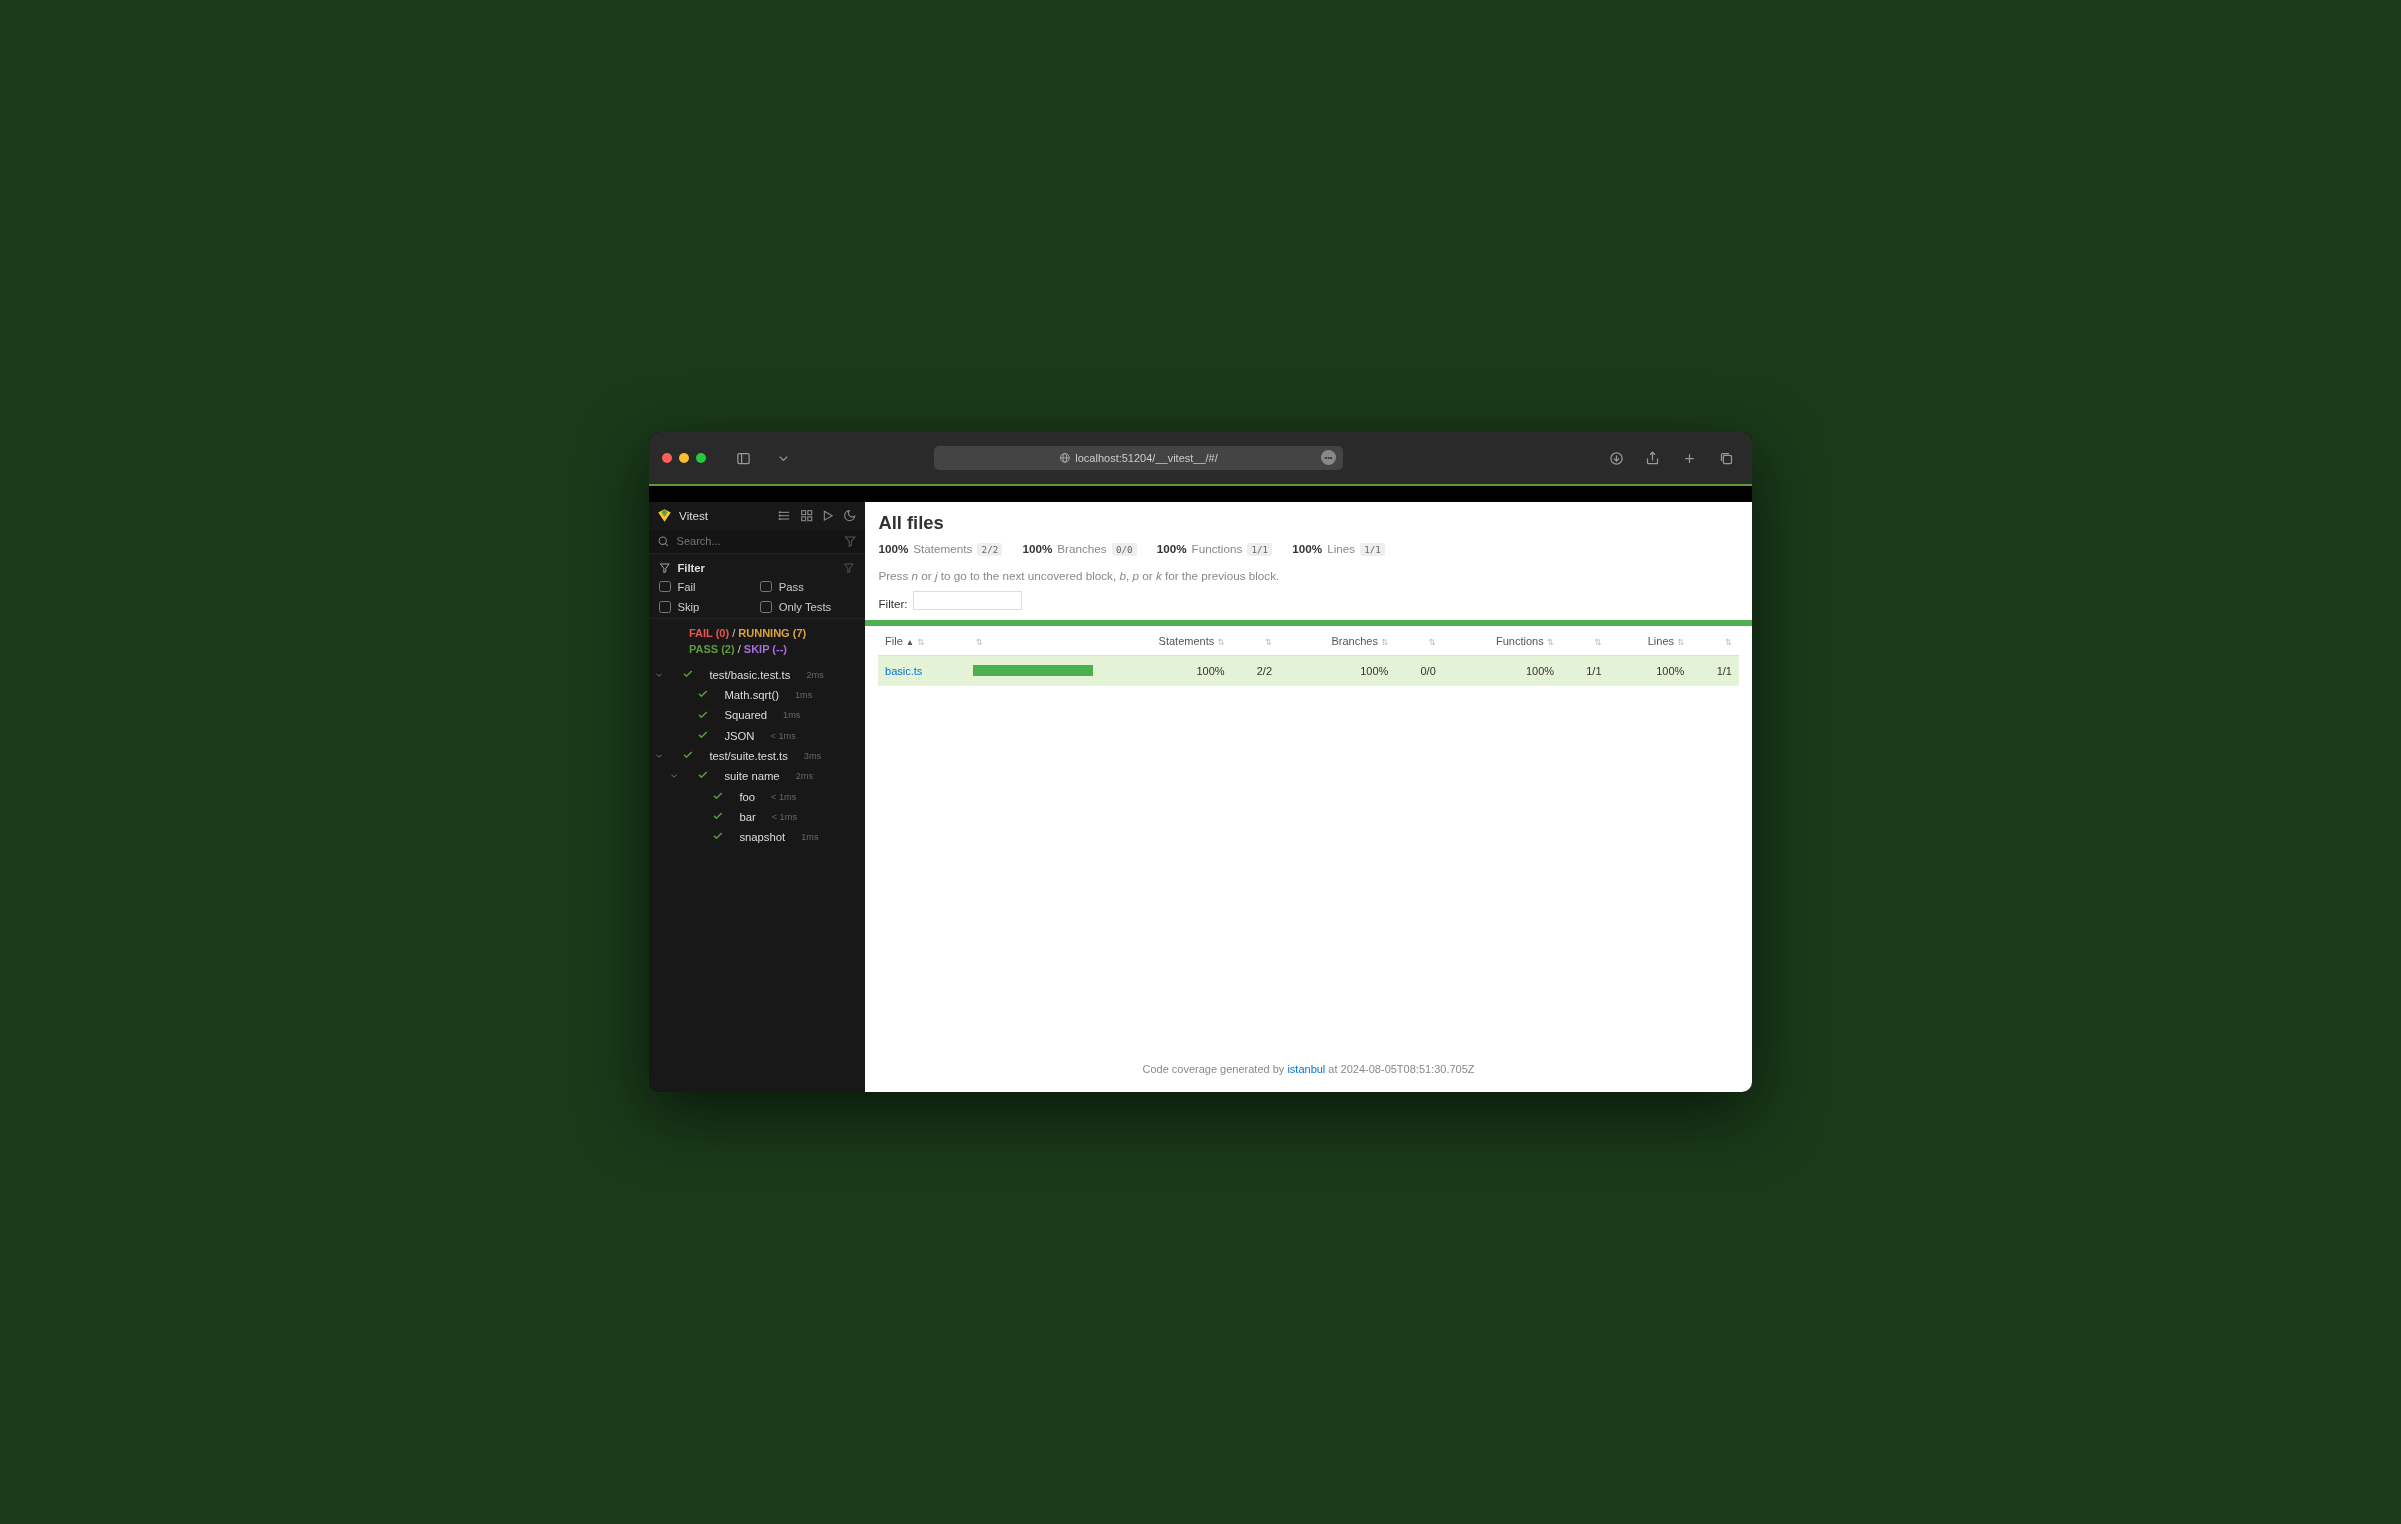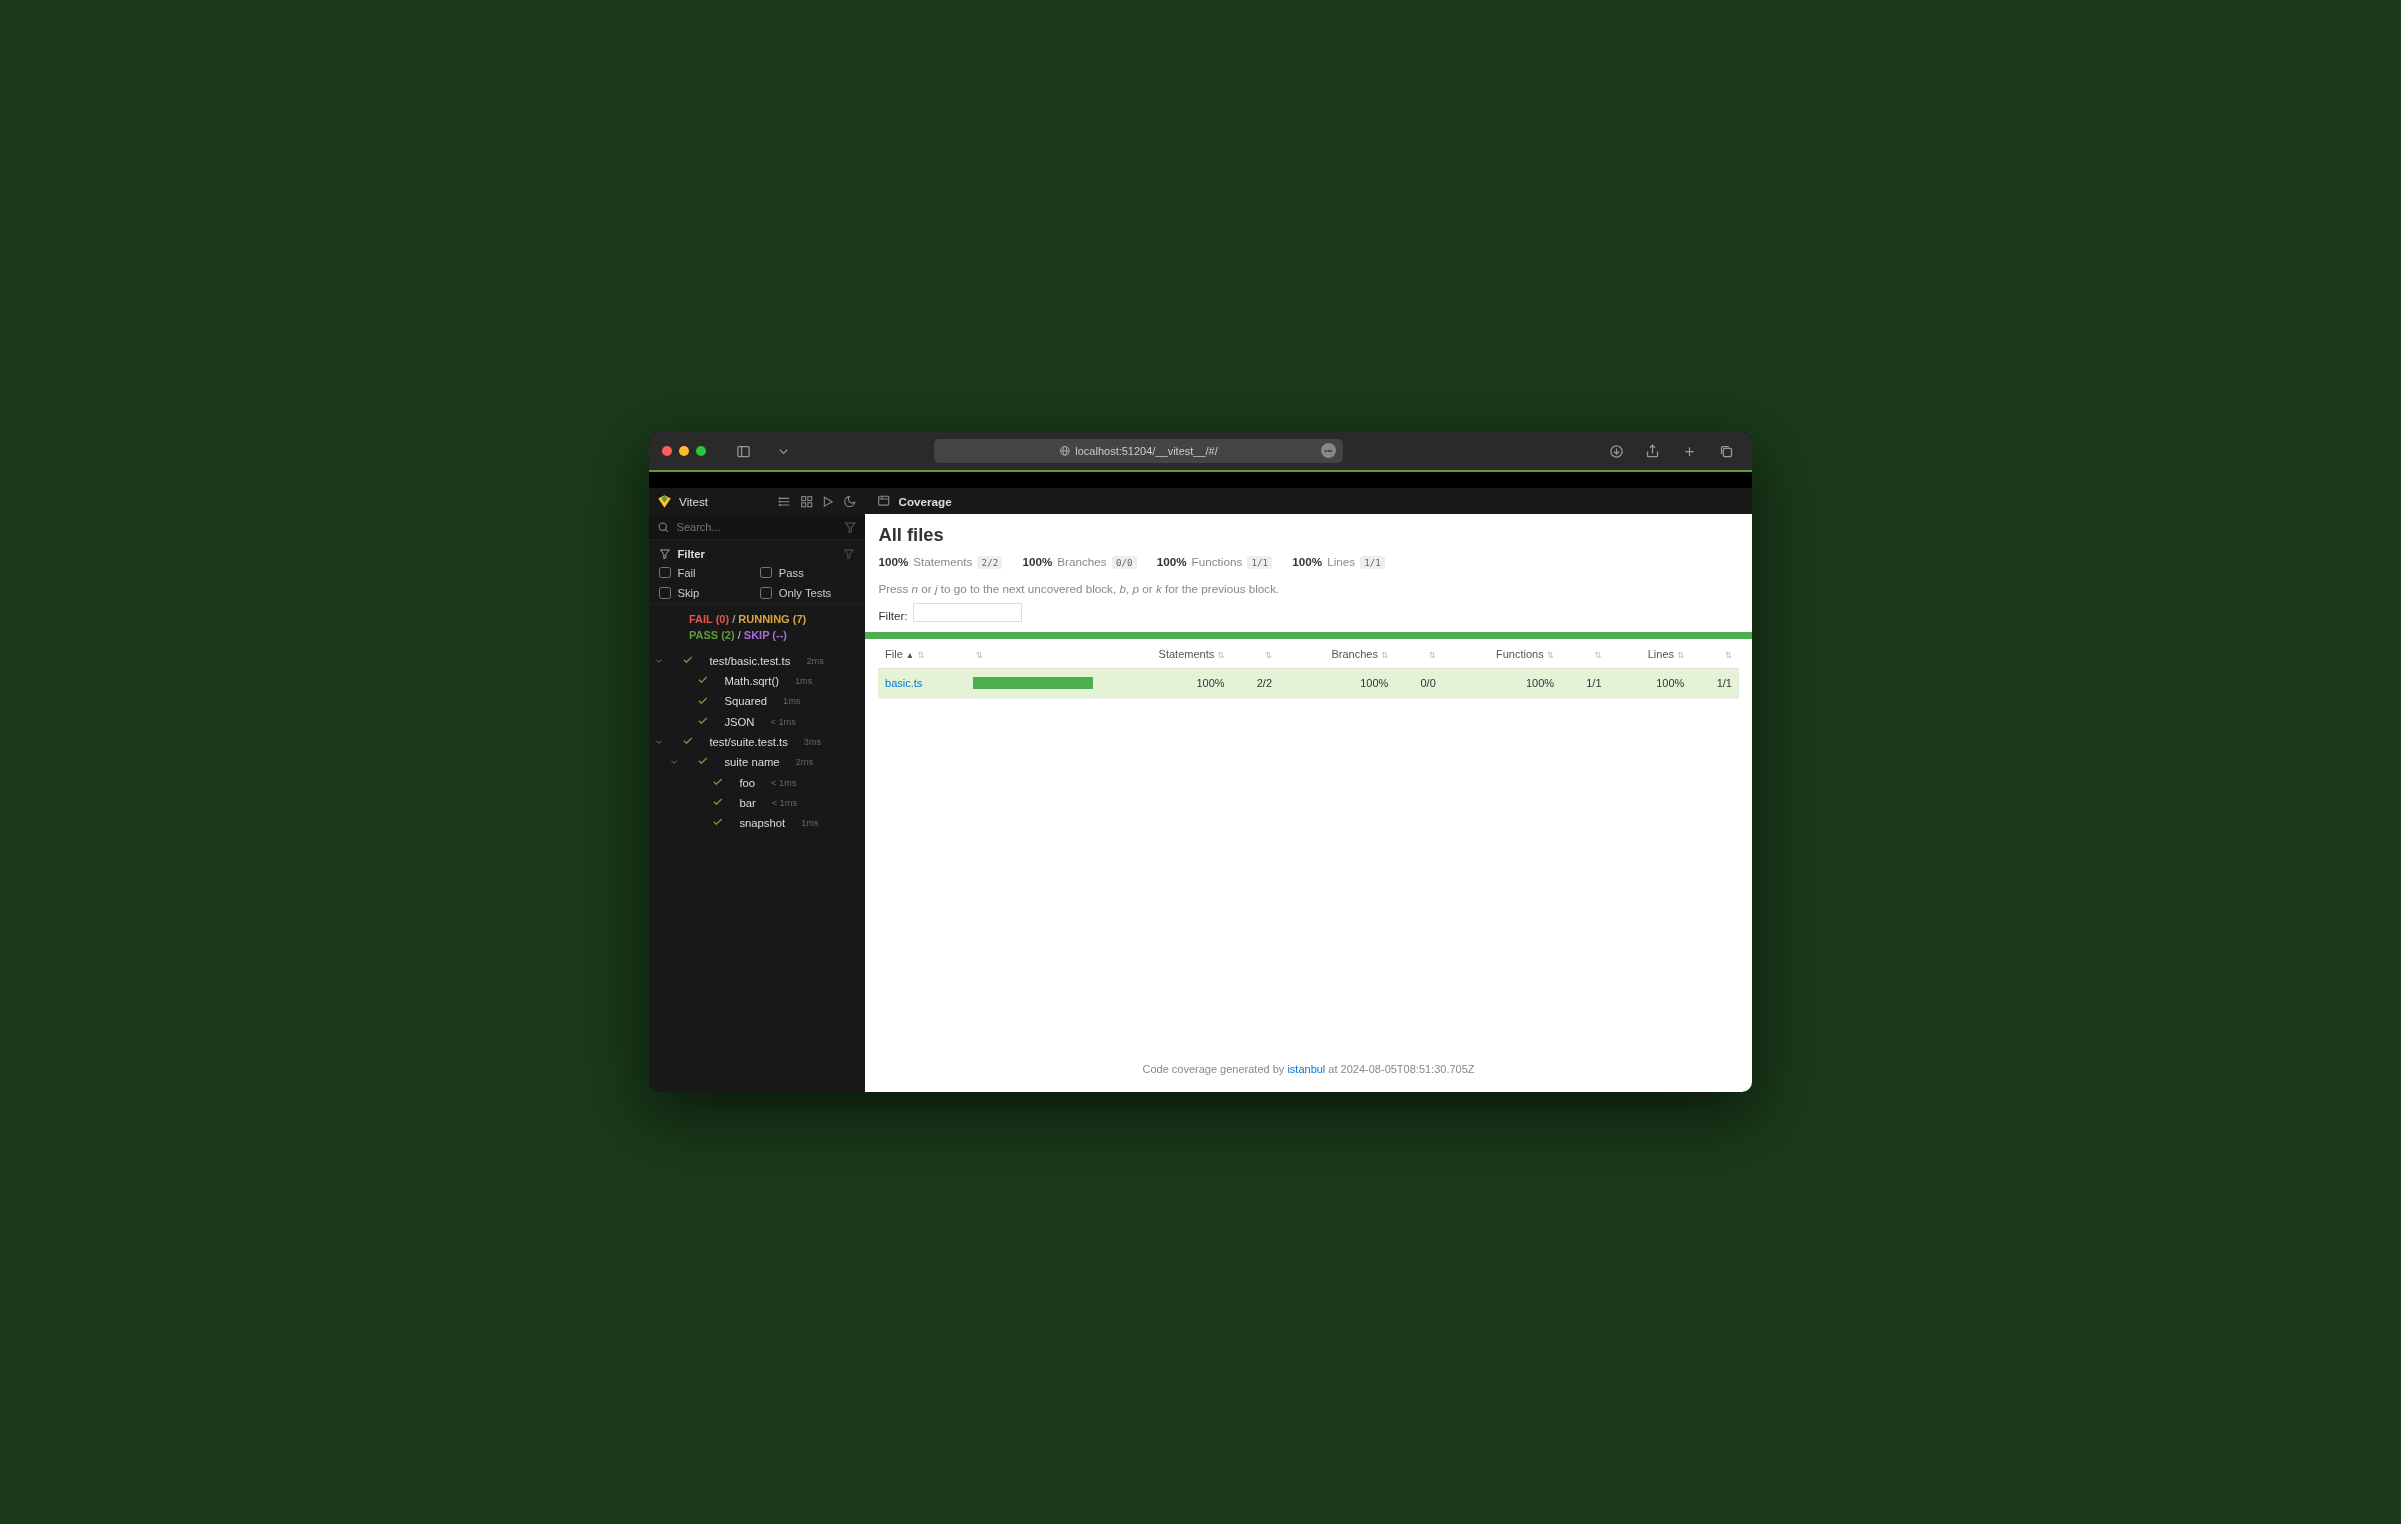--- a/index.html
+++ b/index.html
@@ -17,21 +17,21 @@
     height: 660px;
     background: #000;
     border-radius: 10px;
     overflow: hidden;
     box-shadow: 0 21px 67px rgba(0,0,0,0.6);
     display: flex;
     flex-direction: column;
   }
   
   .titlebar {
-    height: 38px;
+    height: 52px;
     background: #2a2a2a;
     display: flex;
     align-items: center;
     padding: 0 13.4px;
     gap: 15px;
   }
   .traffic-lights { display: flex; gap: 6.7px; margin-right: 10px; }
   .traffic-light { width: 10px; height: 10px; border-radius: 50%; }
   .tl-red { background: #ff5f57; }
   .tl-yellow { background: #febc2e; }
@@ -384,28 +384,20 @@
               <span class="check"><svg width="11.7" height="11.7" viewBox="0 0 24 24" fill="none" stroke="currentColor" stroke-width="3">
                   <polyline points="4 12 9 17 20 6"></polyline>
                 </svg></span>
               <span class="tree-label">snapshot</span>
               <span class="time">1ms</span>
             </div>
           </div>
       </div>
 
       <div class="panel">
-        <div class="panel-header">
-          <svg viewBox="0 0 24 24" fill="none" stroke="currentColor" stroke-width="2">
-              <rect x="3" y="4" width="18" height="16" rx="2"></rect>
-              <line x1="3" y1="9" x2="21" y2="9"></line>
-              <line x1="9" y1="4" x2="9" y2="9"></line>
-            </svg>
-          <span>Coverage</span>
-        </div>
         <div class="cov-body">
           <div class="cov-title">All files</div>
           <div class="cov-summary" id="cov-summary">
               <div class="cov-stat">
                 <b>100%</b> 
                 <span class="lbl">Statements</span> 
                 <span class="badge">2/2</span>
               </div>
               <div class="cov-stat">
                 <b>100%</b> 

